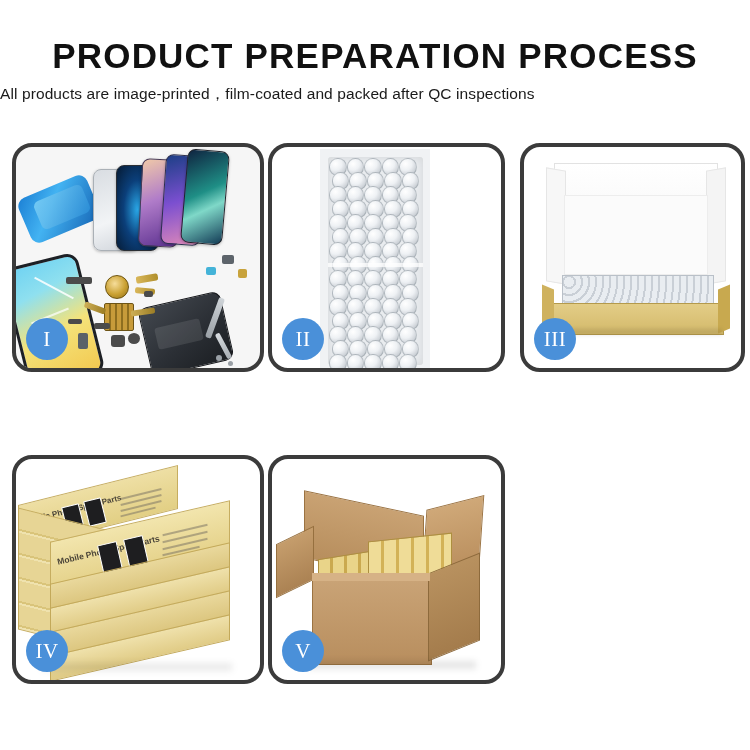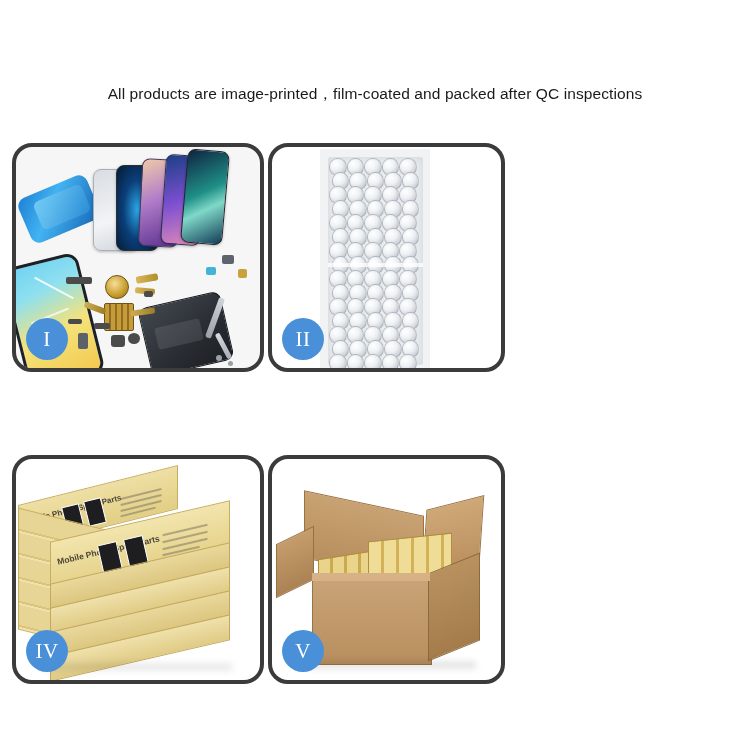--- a/index.html
+++ b/index.html
@@ -11,21 +11,21 @@
   #page{position:absolute;inset:0;}
 
   
   #header{position:absolute;left:0;top:0;width:750px;height:120px;}
   #title{
     position:absolute;left:0;top:36px;width:750px;text-align:center;
     font-size:35px;font-weight:700;color:#111;letter-spacing:1.2px;
     font-family:"Liberation Sans",sans-serif;white-space:nowrap;
   }
   #subtitle{
-    position:absolute;left:0;top:84px;width:750px;text-align:center;
+    position:absolute;left:0;top:84px;width:750px;
     font-size:15.5px;font-weight:400;color:#1a1a1a;letter-spacing:.1px;
     white-space:nowrap;
   }
 
   
   .panel{
     position:absolute;border:4px solid #3b3b3b;border-radius:20px;
     background:#f6f6f6;overflow:hidden;box-sizing:border-box;
   }
   .panel .inner{position:absolute;inset:0;overflow:hidden;}
@@ -66,20 +66,21 @@
   }
   .thumb{position:absolute;background:#1e1e20;border:1.5px solid #fff;border-radius:1px;}
   .ruleline{position:absolute;background:#7d7666;opacity:.55;height:1.5px;}
 </style>
 </head>
 <body>
 
 <div id="page">
 
   <div id="header">
+    <div id="title">PRODUCT PREPARATION PROCESS</div>
     <div id="subtitle">All products are image-printed，film-coated and packed after QC inspections</div>
   </div>
 
   <div class="panel" style="left:12px;top:143px;width:252px;height:229px;">
     <div class="inner">
 
       <div class="ph" style="left:6px;top:38px;width:74px;height:48px;transform:rotate(-23deg);
                   background:linear-gradient(135deg,#1b7fd4 0%,#43b3f2 40%,#1665b5 100%);border-radius:9px;"></div>
       <div class="ph" style="left:20px;top:45px;width:52px;height:30px;transform:rotate(-23deg);
                   background:linear-gradient(135deg,#7fd2f7 0%,#2b8fd8 100%);border-radius:6px;opacity:.85;"></div>
@@ -226,20 +227,43 @@
             <div class="bub" style="left: 36px; top: 197px; width: 15.5px; height: 15.5px;"></div>
             <div class="bub" style="left: 53.5px; top: 197px; width: 15.5px; height: 15.5px;"></div>
             <div class="bub" style="left: 71px; top: 197px; width: 15.5px; height: 15.5px;"></div>
           </div>
       </div>
       <div style="position:absolute;left:56px;top:116px;width:95px;height:4px;background:rgba(255,255,255,.75);"></div>
     </div>
     <div class="badge">II</div>
   </div>
 
+  <div class="panel" style="left:520px;top:143px;width:225px;height:229px;background:#ffffff;">
+    <div class="inner">
+
+      <div class="face" style="left:30px;top:16px;width:162px;height:118px;background:linear-gradient(180deg,#ffffff,#f0f0f0);
+                  border:1px solid #e2e2e2;"></div>
+      <div class="face" style="left:22px;top:22px;width:18px;height:112px;background:#f7f7f7;
+                  border:1px solid #e6e6e6;transform:skewY(10deg);"></div>
+      <div class="face" style="left:182px;top:22px;width:18px;height:112px;background:#f4f4f4;
+                  border:1px solid #e6e6e6;transform:skewY(-10deg);"></div>
+      <div class="face" style="left:40px;top:48px;width:142px;height:78px;background:#fbfbfb;border:1px solid #ededed;"></div>
+
+      <div style="position:absolute;left:38px;top:128px;width:150px;height:30px;
+                  background:repeating-radial-gradient(circle at 6px 6px,#e9edf1 0 5px,#c9cfd6 5px 7px);
+                  border:1px solid #b9c0c8;"></div>
+
+      <div class="face" style="left:26px;top:156px;width:172px;height:30px;
+                  background:linear-gradient(180deg,#e3cd87 0%,#d3b96a 100%);border:1px solid #b49a4c;"></div>
+      <div class="face" style="left:18px;top:140px;width:12px;height:44px;background:#cfb25f;transform:skewY(22deg);"></div>
+      <div class="face" style="left:194px;top:140px;width:12px;height:44px;background:#c8a94f;transform:skewY(-22deg);"></div>
+      <div style="position:absolute;left:26px;top:182px;width:172px;height:6px;background:rgba(0,0,0,.10);filter:blur(2px);"></div>
+    </div>
+    <div class="badge">III</div>
+  </div>
 
   <div class="panel" style="left:12px;top:455px;width:252px;height:229px;background:#ffffff;">
     <div class="inner">
 
       <div class="slab" style="left:2px;top:26px;width:158px;height:42px;transform:skewY(-14deg);
                   background:linear-gradient(180deg,#eedfa4 0%,#e2cf84 100%);border:1px solid #c6ad60;"></div>
       <div class="slabtxt" style="left:8px;top:46px;font-size:8px;transform:rotate(-14deg);">Mobile Phone Spare Parts</div>
       <div class="thumb" style="left:48px;top:46px;width:16px;height:24px;transform:rotate(-14deg);"></div>
       <div class="thumb" style="left:70px;top:40px;width:16px;height:24px;transform:rotate(-14deg);"></div>
       <div class="ruleline" style="left:104px;top:34px;width:42px;transform:rotate(-14deg);"></div>

